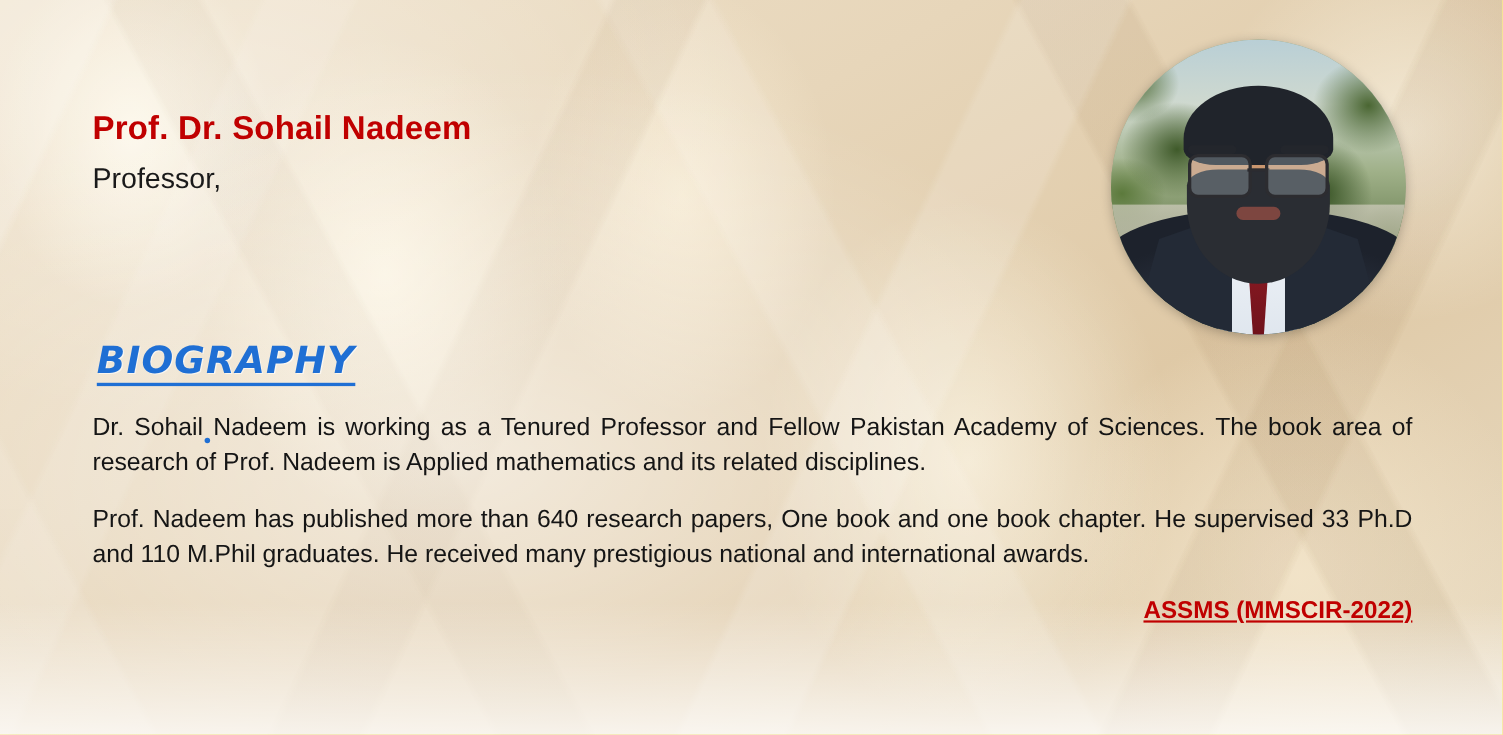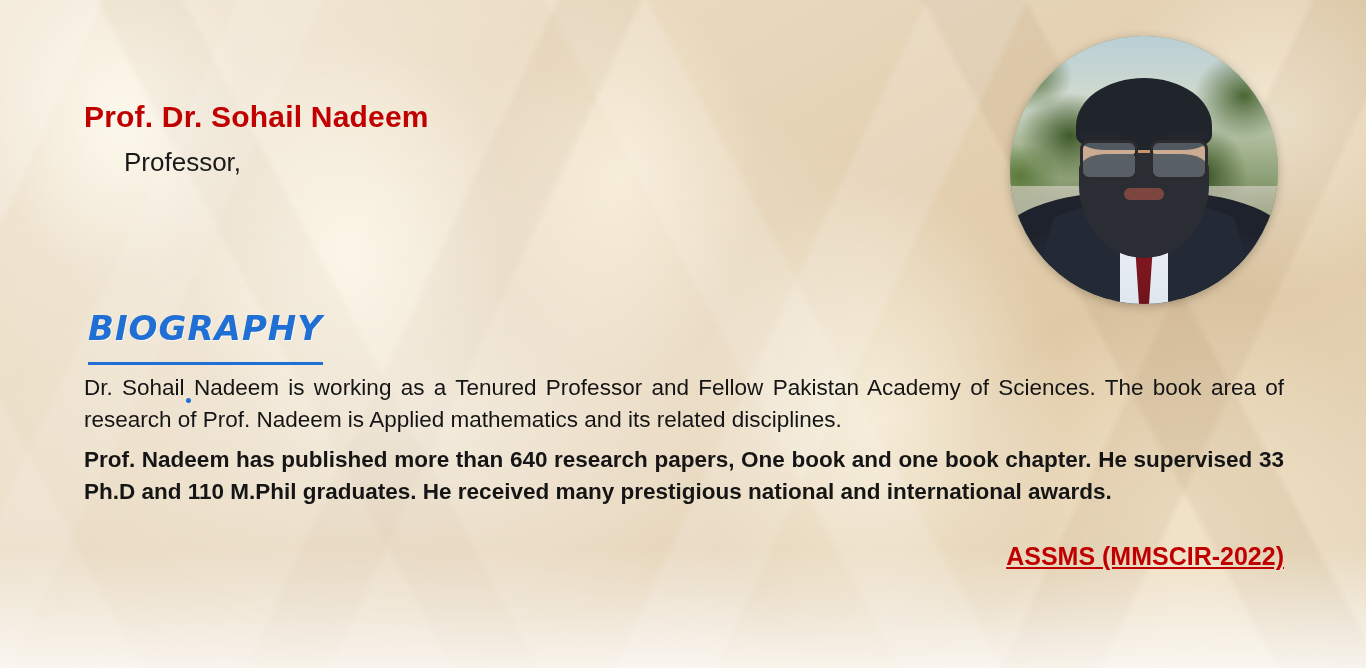--- a/index.html
+++ b/index.html
@@ -71,21 +71,20 @@
     color: #c00000;
     letter-spacing: .2px;
   }
   .affil {
     position: absolute;
     left: 84px;
     top: 144px;
     font-size: 26px;
     color: #1a1a1a;
     line-height: 1.42;
-    margin-left: 40px;
   }
   .affil div { white-space: nowrap; }
 
   .photo {
     position: absolute;
     right: 88px;
     top: 36px;
     width: 268px;
     height: 268px;
     border-radius: 50%;
@@ -195,21 +194,21 @@
     position: absolute;
     left: 88px;
     top: 308px;
     font-size: 34px;
     font-weight: bold;
     font-style: italic;
     color: #1f6fd4;
     font-family: "DejaVu Sans", sans-serif;
     letter-spacing: 1px;
     border-bottom: 3px solid #1f6fd4;
-    padding-bottom: 14px;
+    padding-bottom: 0;
     text-shadow: 1px 1px 0 rgba(255,255,255,0.6);
   }
   .biography-heading::first-letter { font-size: 34px; }
 
   .bio-dot {
     position: absolute;
     left: 186px;
     top: 398px;
     width: 5px;
     height: 5px;
@@ -221,27 +220,27 @@
     position: absolute;
     left: 84px;
     top: 372px;
     width: 1200px;
     font-size: 22.5px;
     line-height: 1.42;
     color: #151515;
     text-align: justify;
   }
   .bio-body p { margin: 0; }
-  .bio-body p + p { margin-top: 8px; font-weight: bold; }
+  .bio-body p + p { margin-top: 20px; }
 
   .footer-tag {
     position: absolute;
     right: 82px;
     top: 542px;
-    font-size: 25px;
+    font-size: 22px;
     font-weight: bold;
     color: #c00000;
     text-decoration: underline;
   }
 </style>
 </head>
 <body>
 
 <div class="slide">
 

